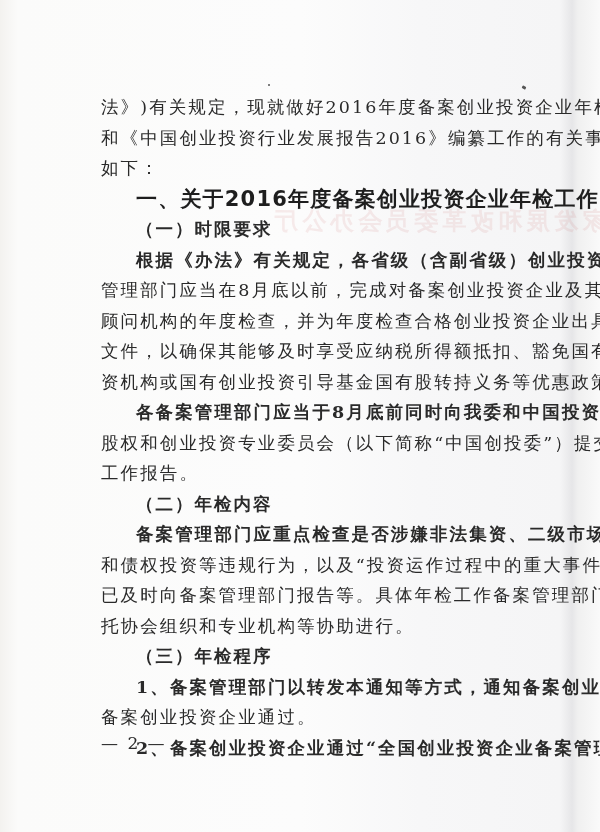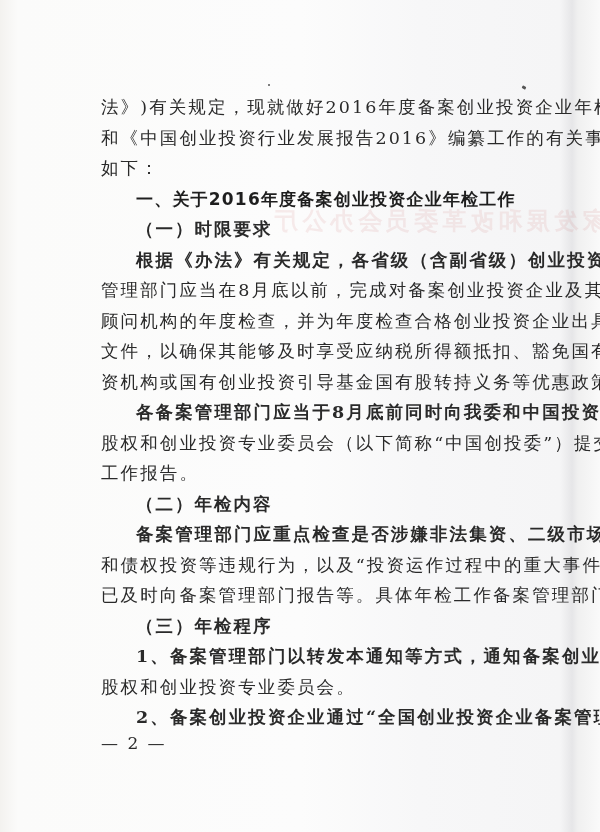--- a/index.html
+++ b/index.html
@@ -46,21 +46,21 @@
       display: block;
       height: 30.5px;
       white-space: nowrap;
       letter-spacing: 2.1px;
     }
     .line.left { text-align-last: left; text-align: center; }
     .indent { padding-left: 35px; font-weight: bold; }
     .heading {
       font-family: "DejaVu Sans", sans-serif;
       font-weight: bold;
-      font-size: 17px;
+      font-size: 21px;
       color: #1e1e1e;
       letter-spacing: 1.2px;
     }
     .subheading {
       letter-spacing: 2px;
     }
     .page-num {
       position: absolute;
       left: 101px;
       top: 733px;
@@ -98,20 +98,21 @@
     <span class="line">顾问机构的年度检查，并为年度检查合格创业投资企业出具证明</span>
     <span class="line">文件，以确保其能够及时享受应纳税所得额抵扣、豁免国有创业投</span>
     <span class="line">资机构或国有创业投资引导基金国有股转持义务等优惠政策。</span>
     <span class="line indent">各备案管理部门应当于8月底前同时向我委和中国投资协会</span>
     <span class="line">股权和创业投资专业委员会（以下简称“中国创投委”）提交年检</span>
     <span class="line left">工作报告。</span>
     <span class="line left indent subheading">（二）年检内容</span>
     <span class="line indent">备案管理部门应重点检查是否涉嫌非法集资、二级市场投资</span>
     <span class="line">和债权投资等违规行为，以及“投资运作过程中的重大事件”是否</span>
     <span class="line">已及时向备案管理部门报告等。具体年检工作备案管理部门可委</span>
+    <span class="line left">托协会组织和专业机构等协助进行。</span>
     <span class="line left indent subheading">（三）年检程序</span>
     <span class="line indent">1、备案管理部门以转发本通知等方式，通知备案创业投资企</span>
-    <span class="line left">股权和创业投资专业委员会。</span>
+    <span class="line left">备案创业投资企业通过。</span>
     <span class="line indent">2、备案创业投资企业通过“全国创业投资企业备案管理信息</span>
   </div>
 
   <div class="page-num">— 2 —</div>
 </div>
 
 </body></html>

